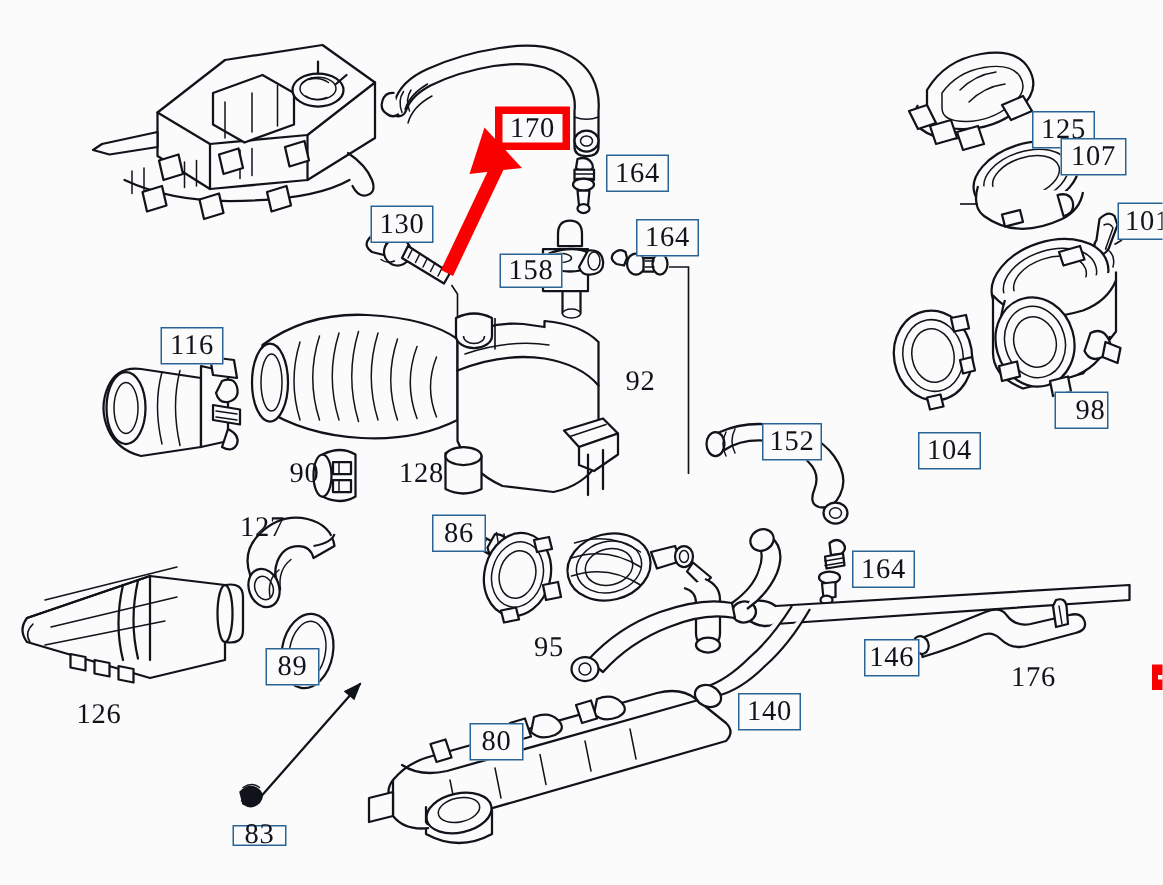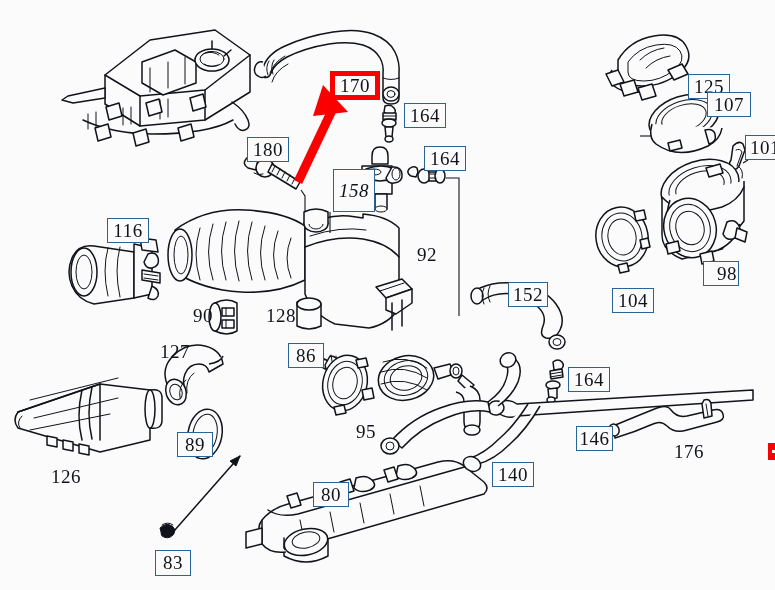--- a/index.html
+++ b/index.html
@@ -383,40 +383,40 @@
       <path d="M323,85 L348,112 L313,116 Z" fill="#fb0000"></path>
     </g>
   </svg>
 
   <div id="callout-layer">
       <div class="callout highlight" style="left: 330px; top: 61px; width: 50px; height: 29px; margin-top: 10px;">170</div>
       <div class="callout boxed" style="left: 688px; top: 48px; width: 42px; height: 25px; margin-top: 26px;">125</div>
       <div class="callout boxed" style="left: 707px; top: 92px; width: 44px; height: 25px;">107</div>
       <div class="callout boxed" style="left: 745px; top: 135px; width: 40px; height: 25px;">101</div>
       <div class="callout boxed" style="left: 404px; top: 103px; width: 42px; height: 25px;">164</div>
-      <div class="callout boxed" style="left: 247px; top: 137px; width: 42px; height: 25px;">180</div>
+      <div class="callout boxed" style="left: 247px; top: 137px; width: 42px; height: 25px;">130</div>
       <div class="callout boxed" style="left: 424px; top: 146px; width: 42px; height: 25px;">164</div>
-      <div class="callout boxed" style="left: 333px; top: 169px; width: 42px; height: 43px; font-style: italic;">158</div>
+      <div class="callout boxed" style="left: 333px; top: 169px; width: 42px; height: 23px;">158</div>
       <div class="callout boxed" style="left: 107px; top: 218px; width: 42px; height: 25px;">116</div>
       <div class="callout plain" style="left: 412px; top: 243px; width: 30px; height: 24px;">92</div>
       <div class="callout boxed" style="left: 703px; top: 261px; width: 36px; height: 25px; padding-left: 16px;">98</div>
       <div class="callout boxed" style="left: 508px; top: 282px; width: 40px; height: 25px;">152</div>
       <div class="callout boxed" style="left: 612px; top: 288px; width: 42px; height: 25px;">104</div>
       <div class="callout plain" style="left: 188px; top: 304px; width: 30px; height: 24px;">90</div>
       <div class="callout plain" style="left: 261px; top: 304px; width: 40px; height: 24px;">128</div>
       <div class="callout plain" style="left: 155px; top: 340px; width: 40px; height: 24px;">127</div>
       <div class="callout boxed" style="left: 288px; top: 343px; width: 36px; height: 25px;">86</div>
       <div class="callout boxed" style="left: 568px; top: 367px; width: 42px; height: 25px;">164</div>
       <div class="callout plain" style="left: 351px; top: 420px; width: 30px; height: 24px;">95</div>
       <div class="callout boxed" style="left: 177px; top: 432px; width: 36px; height: 25px;">89</div>
       <div class="callout boxed" style="left: 532px; top: 426px; width: 37px; height: 25px; margin-left: 44px;">146</div>
       <div class="callout plain" style="left: 669px; top: 440px; width: 40px; height: 24px;">176</div>
       <div class="callout plain" style="left: 46px; top: 465px; width: 40px; height: 24px;">126</div>
       <div class="callout boxed" style="left: 492px; top: 462px; width: 42px; height: 25px;">140</div>
       <div class="callout boxed" style="left: 313px; top: 482px; width: 36px; height: 25px; text-align: right;">80</div>
-      <div class="callout boxed" style="left: 155px; top: 550px; width: 36px; height: 26px;">83</div>
+      <div class="callout boxed" style="left: 155px; top: 550px; width: 36px; height: 14px;">83</div>
     </div>
 
   <div class="redmark" id="red-edge-marker" style="left: 768px; top: 443px; width: 14px; height: 17px;">
     <span class="inner"></span>
   </div>
 
 </div>
 
 </body></html>

